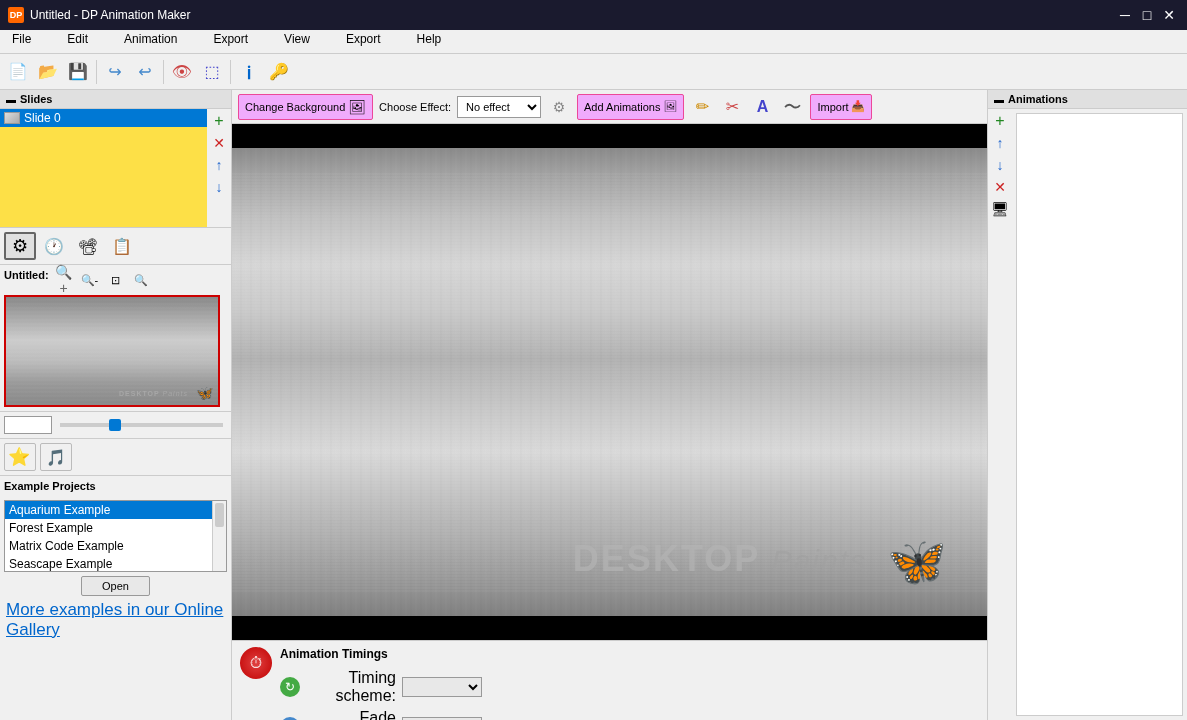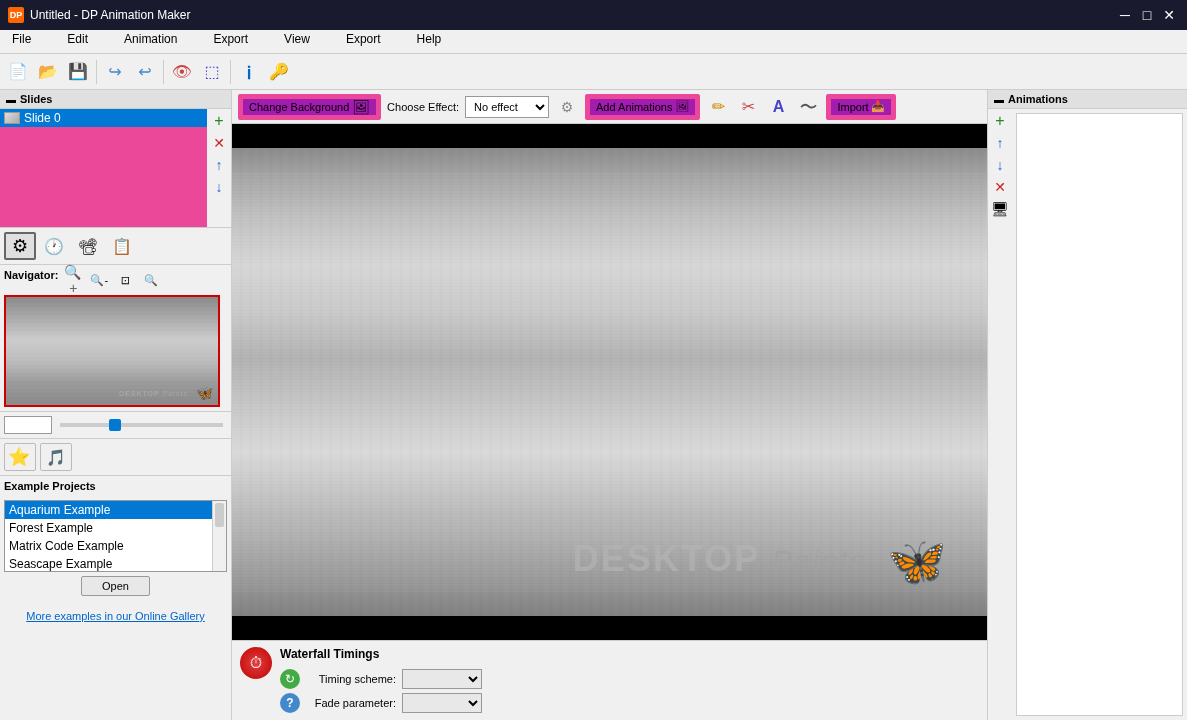--- a/index.html
+++ b/index.html
@@ -88,21 +88,21 @@
       align-items: center;
       gap: 4px;
     }
     #slides-content {
       display: flex;
       height: 118px;
     }
     #slides-list {
       flex: 1;
       overflow-y: auto;
-      background: #ec4899;
+      background: #fde047;
     }
     .slide-item {
       padding: 2px 4px;
       cursor: pointer;
       display: flex;
       align-items: center;
       gap: 4px;
     }
     .slide-item.selected { background: #0078d4; color: white; }
     .slide-thumb {
@@ -275,24 +275,23 @@
       border: 1px solid #999;
       background: #e8e8e8;
       cursor: pointer;
       font-size: 11px;
       border-radius: 2px;
     }
     #gallery-link {
       color: #0066cc;
       text-decoration: underline;
       cursor: pointer;
-      font-size: 11px;
+      font-size: 17px;
       display: block;
-      text-align: center;
-      margin: 14px;
+      margin: 2px;
     }
 
     
     #center-panel {
       flex: 1;
       display: flex;
       flex-direction: column;
     }
 
     
@@ -300,22 +299,22 @@
       height: 34px;
       background: #f0f0f0;
       border-bottom: 1px solid #ccc;
       display: flex;
       align-items: center;
       padding: 0 6px;
       gap: 6px;
     }
     .canvas-tool-btn {
       height: 26px;
-      border: 5px solid #ec4899;
-      background: #a21caf;
+      border: 1px solid #ec4899;
+      background: #f0abfc;
       cursor: pointer;
       padding: 8px 6px;
       font-size: 11px;
       border-radius: 2px;
       display: flex; align-items: center; gap: 3px;
     }
     .effect-select {
       height: 22px;
       border: 1px solid #999;
       font-size: 11px;
@@ -425,21 +424,21 @@
       font-weight: bold;
       font-size: 12px;
       margin-bottom: 8px;
     }
     .timing-row {
       display: flex;
       align-items: center;
       gap: 6px;
       margin-bottom: 4px;
     }
-    .timing-label { font-size: 11px; width: 90px; text-align: right; }
+    .timing-label { font-size: 16px; width: 90px; text-align: right; }
     .timing-select {
       width: 80px;
       height: 20px;
       border: 1px solid #999;
       font-size: 11px;
       background: #e8e8e8;
     }
 
     
     #right-panel {
@@ -558,21 +557,21 @@
 
     <div id="slide-tools">
       <button class="slide-tool-btn active" title="Properties">⚙</button>
       <button class="slide-tool-btn" title="Timing" style="font-size:16px;">🕐</button>
       <button class="slide-tool-btn" title="Video" style="font-size:16px;">📽</button>
       <button class="slide-tool-btn" title="Clone" style="font-size:16px;">📋</button>
     </div>
 
     <div id="navigator-section">
       <div id="navigator-controls">
-        <span id="navigator-label">Navigator:</span>
+        <span id="navigator-label">Untitled:</span>
         <button class="nav-btn" style="color:#666;">🔍+</button>
         <button class="nav-btn" style="font-size:11px;">🔍-</button>
         <button class="nav-btn" style="font-size:11px;">⊡</button>
         <button class="nav-btn" style="font-size:11px;">🔍</button>
       </div>
       <div id="navigator-thumb">
         <div style="position:absolute;top:0;left:0;right:0;bottom:0;
           background: repeating-linear-gradient(180deg, transparent, transparent 2px, rgba(255,255,255,0.05) 3px, transparent 4px);"></div>
         <div style="position:absolute;bottom:8px;right:30px;font-size:7px;color:rgba(180,180,180,0.6);font-weight:bold;letter-spacing:1px;font-family:Arial;">DESKTOP <span style="font-style:italic;font-weight:normal;">Paints</span></div>
         <div id="nav-butterfly">🦋</div>
@@ -659,21 +658,21 @@
       <div id="canvas-butterfly">🦋</div>
       <div id="canvas-bottom-bar"></div>
     </div>
 
     <div id="bottom-panel">
       <div style="display:flex;align-items:flex-start;gap:8px;flex:1;">
         <div id="timing-icon">
           <span>⏱</span>
         </div>
         <div id="timing-content">
-          <div id="timing-title">Waterfall Timings</div>
+          <div id="timing-title">Animation Timings</div>
           <div class="timing-row">
             <div style="width:20px;height:20px;border-radius:50%;background:#44aa44;display:flex;align-items:center;justify-content:center;color:white;font-size:12px;">↻</div>
             <span class="timing-label">Timing scheme:</span>
             <select class="timing-select">
               <option></option>
             </select>
           </div>
           <div class="timing-row">
             <div style="width:20px;height:20px;border-radius:50%;background:#4488cc;display:flex;align-items:center;justify-content:center;color:white;font-size:12px;font-weight:bold;">?</div>
             <span class="timing-label">Fade parameter:</span>

